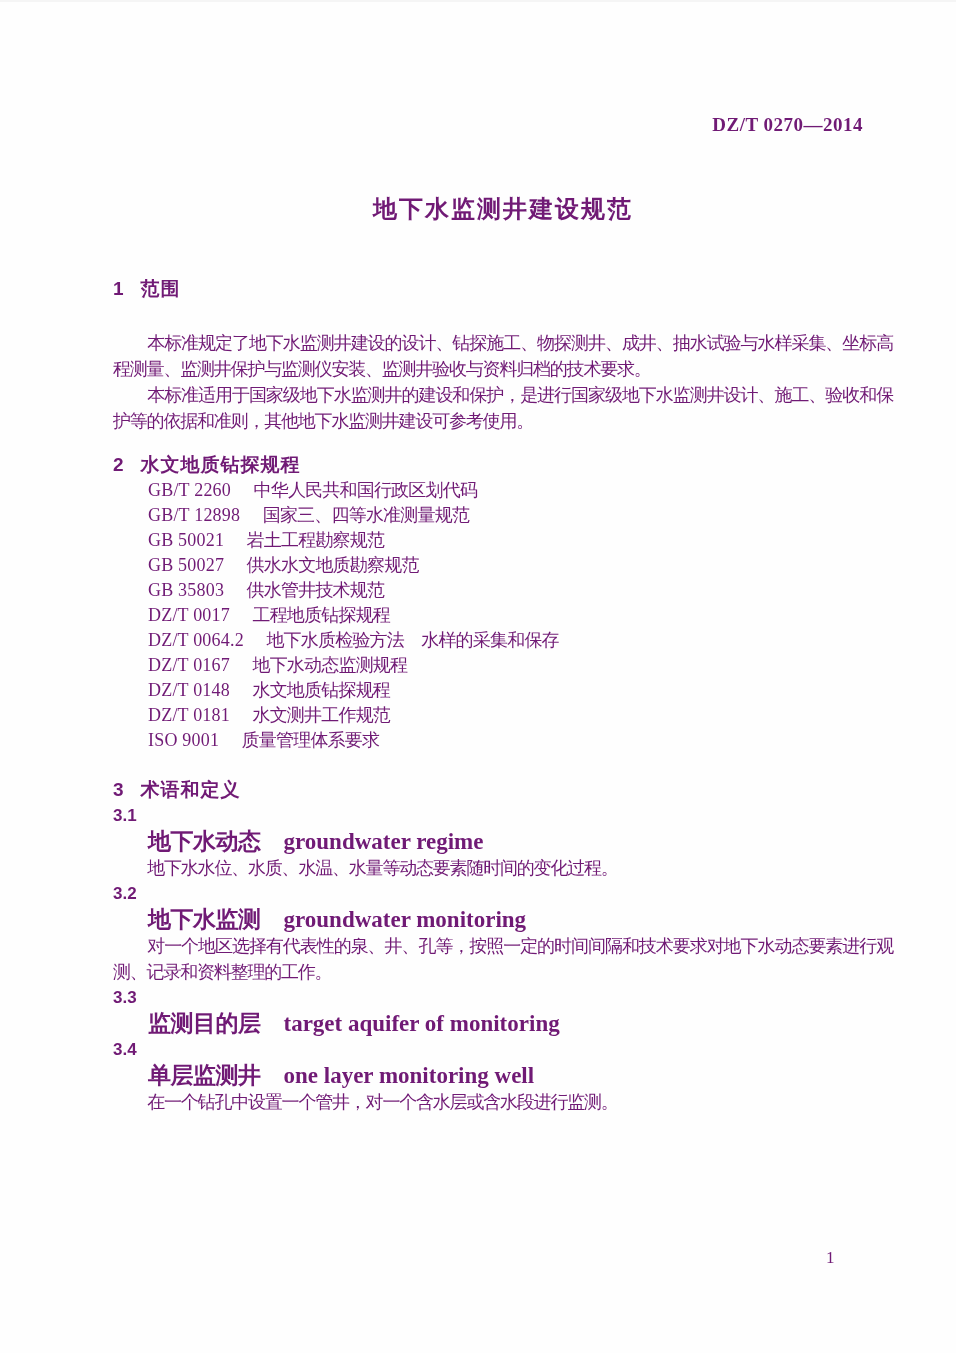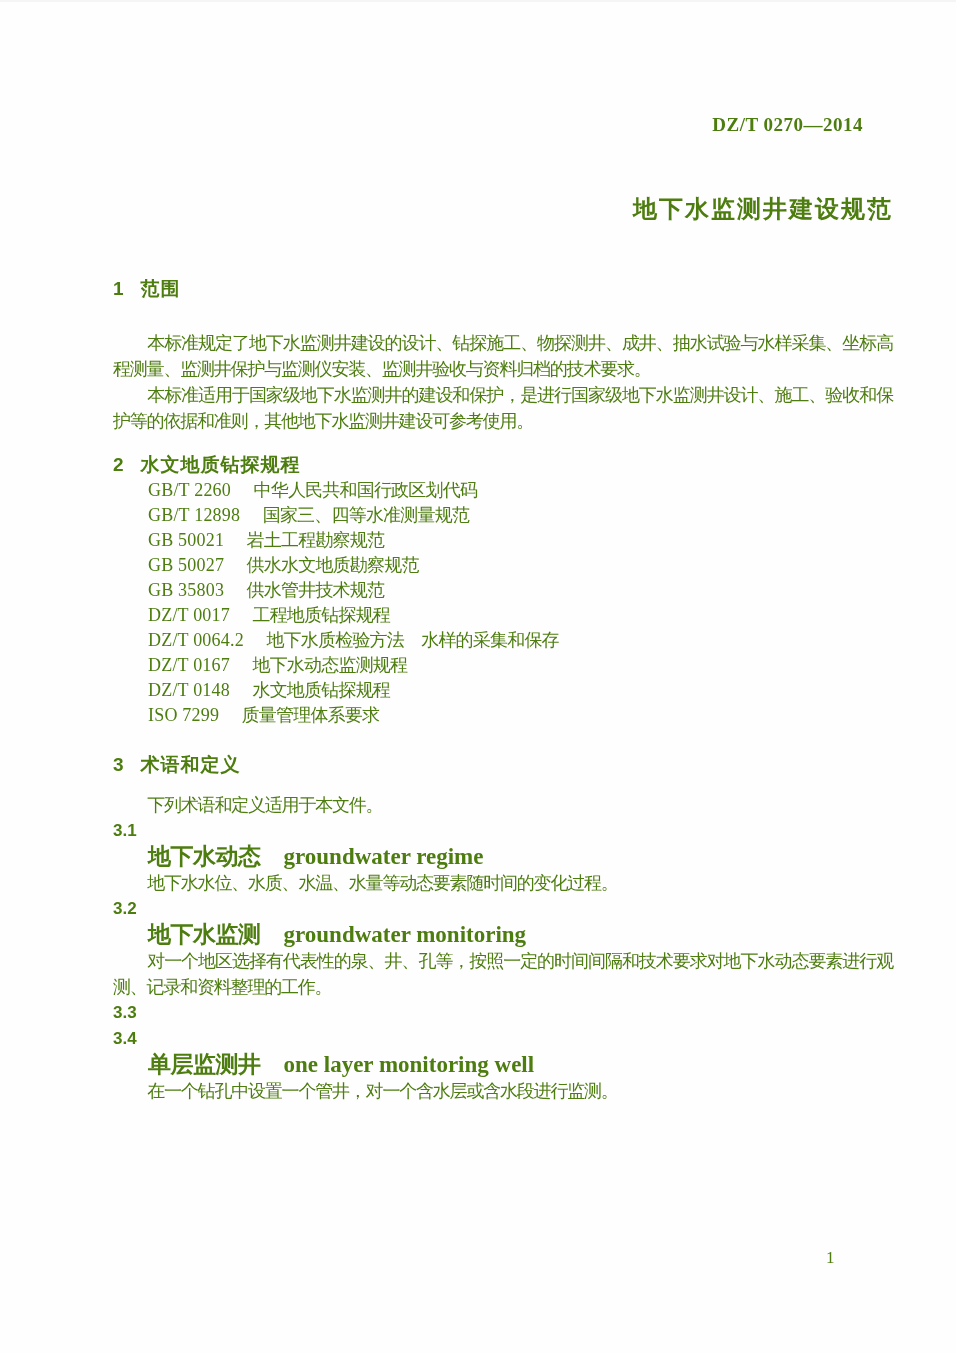--- a/index.html
+++ b/index.html
@@ -3,21 +3,21 @@
 <meta charset="utf-8">
 <style>
   * { margin: 0; padding: 0; box-sizing: border-box; }
   html, body { background: #ffffff; }
   .page {
     position: relative;
     width: 956px;
     height: 1353px;
     margin: 0 auto;
     background: #fefefe;
-    color: #4d7c0f;
+    color: #701a75;
     font-family: "Liberation Serif", "DejaVu Serif", serif;
     overflow: hidden;
     border-top: 2px solid #f5f5f5;
   }
   .content {
     padding: 112px 63px 0 113px; 
   }
 
   
   .doc-code {
@@ -26,21 +26,21 @@
     font-weight: bold;
     font-size: 19px;
     line-height: 22px;
     letter-spacing: 0.5px;
     font-family: "Liberation Serif", "DejaVu Serif", serif;
   }
 
   
   .doc-title {
     margin-top: 56px;
-    text-align: right;
+    text-align: center;
     font-family: "Liberation Sans", "DejaVu Sans", sans-serif;
     font-weight: bold;
     font-size: 24px;
     line-height: 34px;
     letter-spacing: 2px;
   }
 
   
   .sec-heading {
     font-family: "Liberation Sans", "DejaVu Sans", sans-serif;
@@ -136,42 +136,45 @@
     <div class="ref-list">
       <div class="ref-item"><span class="ref-code">GB/T 2260</span><span class="ref-title">中华人民共和国行政区划代码</span></div>
       <div class="ref-item"><span class="ref-code">GB/T 12898</span><span class="ref-title">国家三、四等水准测量规范</span></div>
       <div class="ref-item"><span class="ref-code">GB 50021</span><span class="ref-title">岩土工程勘察规范</span></div>
       <div class="ref-item"><span class="ref-code">GB 50027</span><span class="ref-title">供水水文地质勘察规范</span></div>
       <div class="ref-item"><span class="ref-code">GB 35803</span><span class="ref-title">供水管井技术规范</span></div>
       <div class="ref-item"><span class="ref-code">DZ/T 0017</span><span class="ref-title">工程地质钻探规程</span></div>
       <div class="ref-item"><span class="ref-code">DZ/T 0064.2</span><span class="ref-title">地下水质检验方法　水样的采集和保存</span></div>
       <div class="ref-item"><span class="ref-code">DZ/T 0167</span><span class="ref-title">地下水动态监测规程</span></div>
       <div class="ref-item"><span class="ref-code">DZ/T 0148</span><span class="ref-title">水文地质钻探规程</span></div>
-      <div class="ref-item"><span class="ref-code">ISO 7299</span><span class="ref-title">质量管理体系要求</span></div>
+      <div class="ref-item"><span class="ref-code">DZ/T 0181</span><span class="ref-title">水文测井工作规范</span></div>
+      <div class="ref-item"><span class="ref-code">ISO 9001</span><span class="ref-title">质量管理体系要求</span></div>
     </div>
 
     <div class="sec-heading h3">
       <span class="sec-num">3</span><span class="sec-label">术语和定义</span>
     </div>
-    <p class="para">下列术语和定义适用于本文件。</p>
 
     <div>
       <div class="term-num">3.1</div>
       <div class="term-line">
         <span class="term-zh">地下水动态</span><span class="term-en">groundwater regime</span>
       </div>
       <p class="term-def">地下水水位、水质、水温、水量等动态要素随时间的变化过程。</p>
 
       <div class="term-num">3.2</div>
       <div class="term-line">
         <span class="term-zh">地下水监测</span><span class="term-en">groundwater monitoring</span>
       </div>
       <p class="term-def">对一个地区选择有代表性的泉、井、孔等，按照一定的时间间隔和技术要求对地下水动态要素进行观测、记录和资料整理的工作。</p>
 
       <div class="term-num">3.3</div>
+      <div class="term-line">
+        <span class="term-zh">监测目的层</span><span class="term-en">target aquifer of monitoring</span>
+      </div>
 
       <div class="term-num">3.4</div>
       <div class="term-line">
         <span class="term-zh">单层监测井</span><span class="term-en">one layer monitoring well</span>
       </div>
       <p class="term-def">在一个钻孔中设置一个管井，对一个含水层或含水段进行监测。</p>
     </div>
 
   </div>
 

